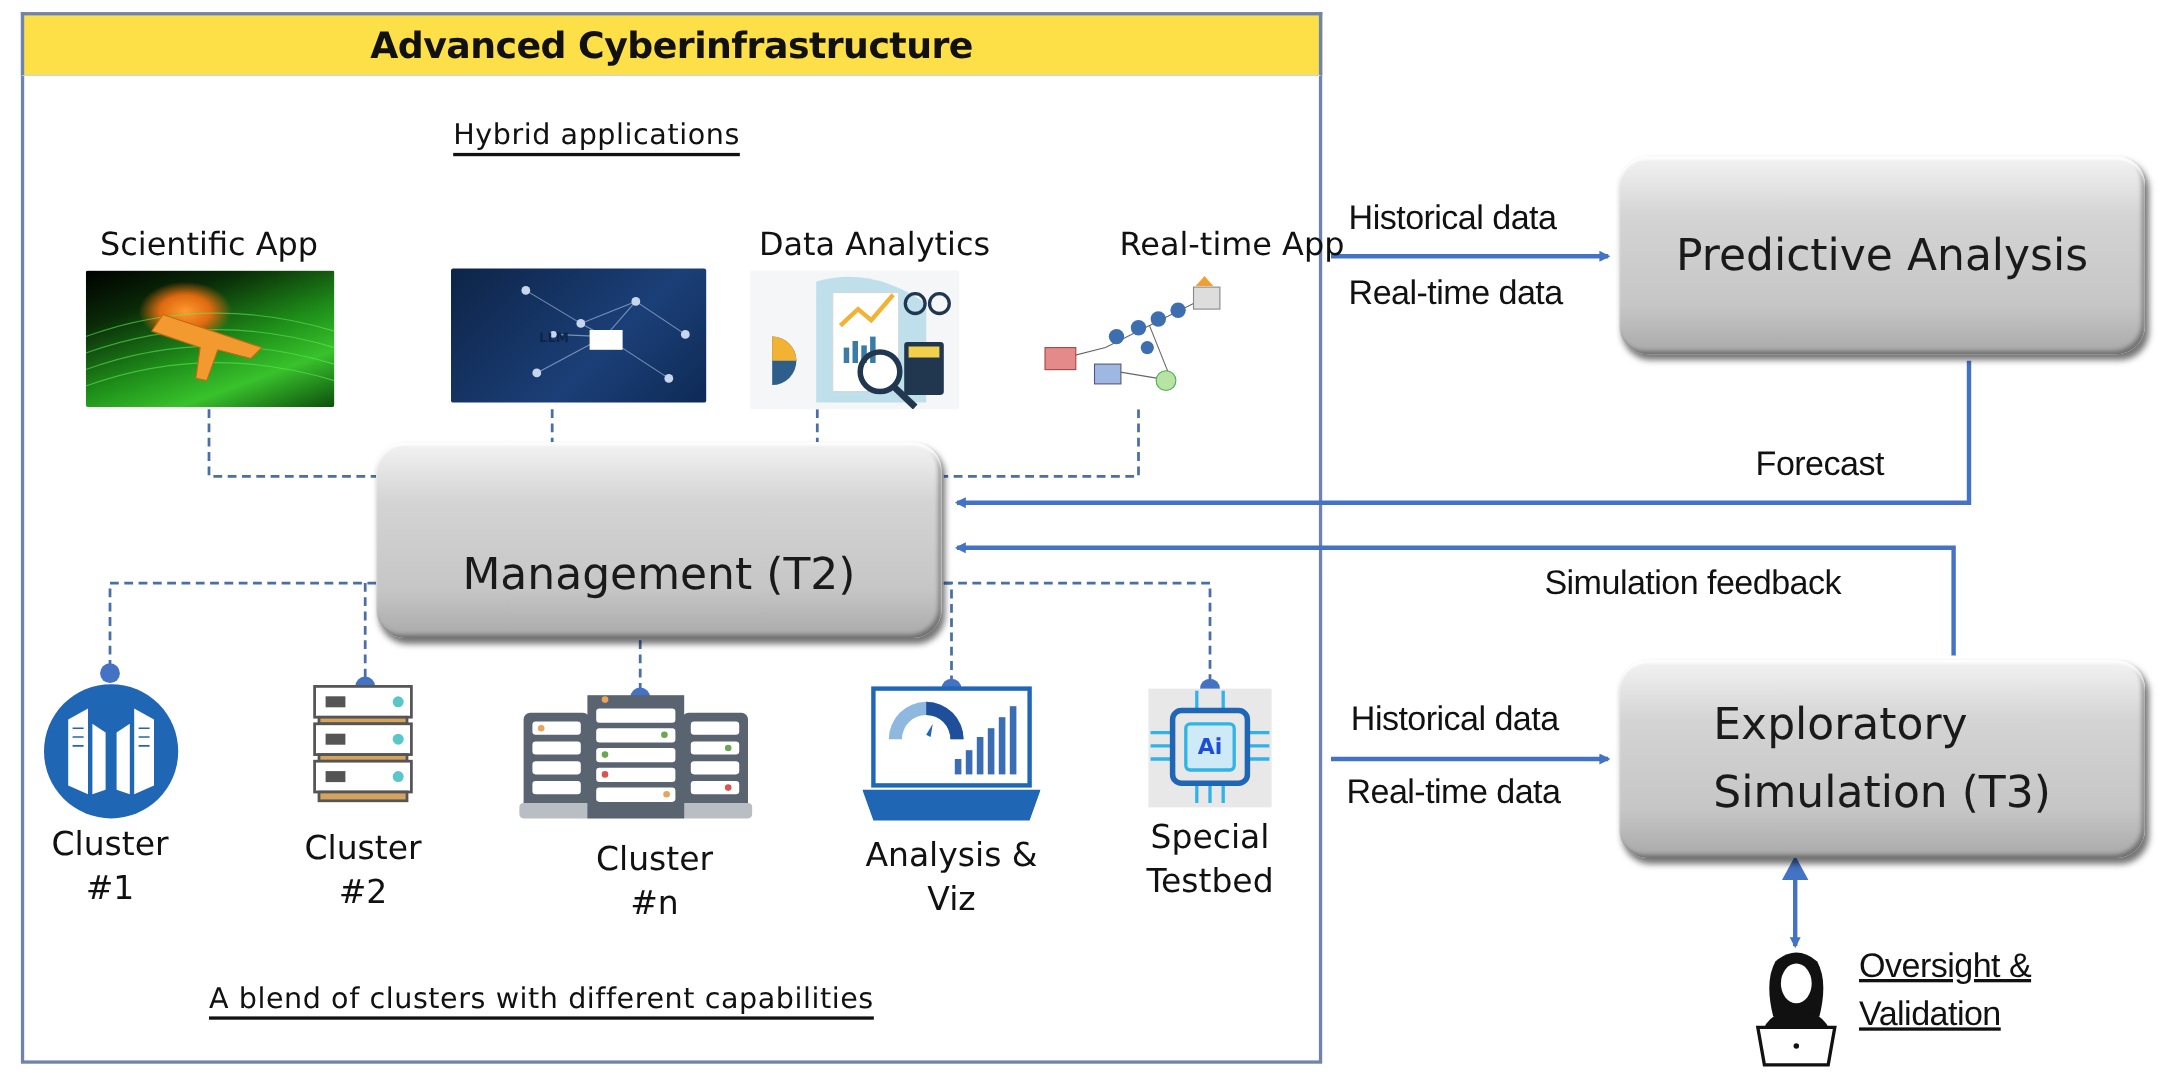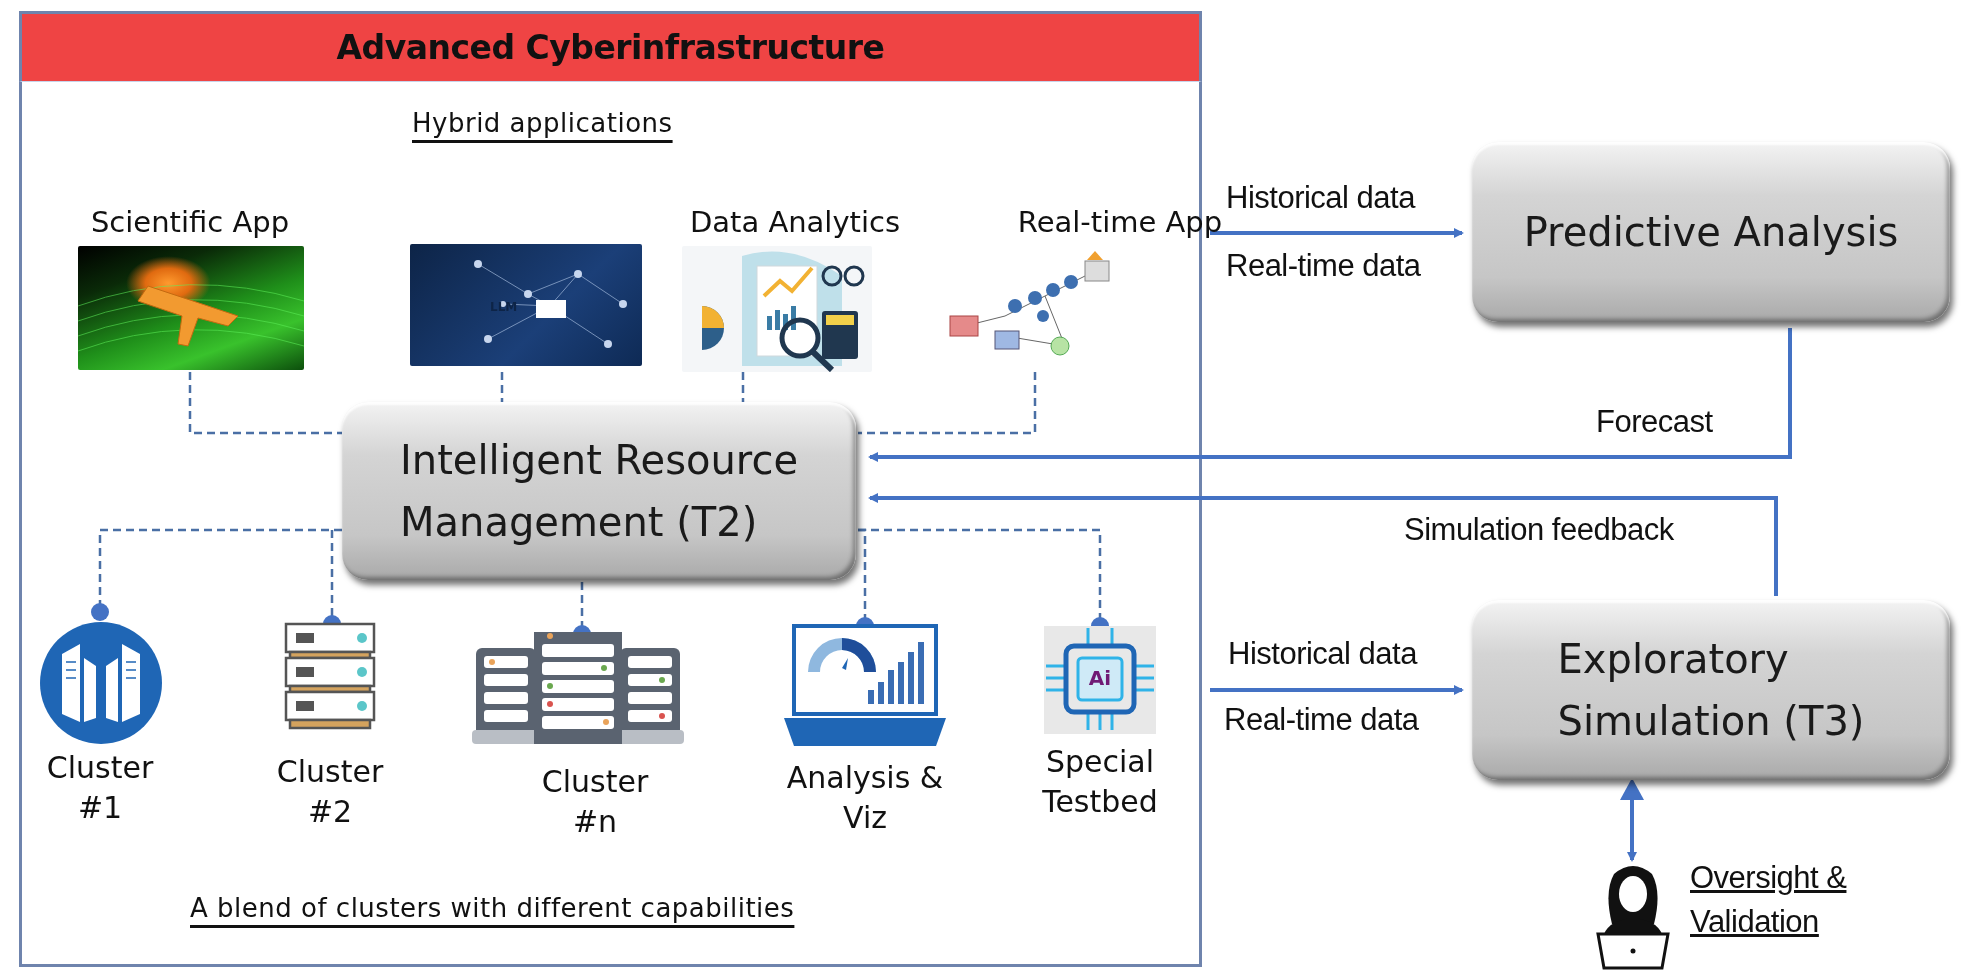--- a/index.html
+++ b/index.html
@@ -1,19 +1,19 @@
 <!DOCTYPE html>
 <html><head>
 <meta charset="utf-8">
 <style>
   html,body{margin:0;padding:0;background:#fff;}
   body{width:1970px;height:976px;position:relative;overflow:hidden;font-family:"Liberation Sans",sans-serif;color:#111;}
   .abs{position:absolute;}
   .container{left:19px;top:11px;width:1183px;height:956px;border:3px solid #6f84ad;box-sizing:border-box;background:#fff;}
-  .header{left:19px;top:11px;width:1183px;height:71px;background:#ef4444;border:3px solid #6f84ad;border-bottom:1px solid #c8d4ea;box-sizing:border-box;display:flex;align-items:center;justify-content:center;}
+  .header{left:19px;top:11px;width:1183px;height:58px;background:#fde047;border:3px solid #6f84ad;border-bottom:1px solid #c8d4ea;box-sizing:border-box;display:flex;align-items:center;justify-content:center;}
   .header span{font-family:"DejaVu Sans",sans-serif;font-weight:bold;font-size:33px;letter-spacing:-0.5px;}
   .hand{font-family:"DejaVu Sans",sans-serif;font-size:26px;text-decoration:underline;text-decoration-thickness:3px;text-underline-offset:8px;letter-spacing:0.5px;}
   .applabel{font-family:"DejaVu Sans",sans-serif;font-size:29px;white-space:nowrap;text-align:center;}
   .img{border-radius:2px;overflow:hidden;}
   .box{border-radius:26px;background:linear-gradient(180deg,#f3f3f3 0%,#d4d4d4 30%,#c6c6c6 75%,#a9a9a9 100%);box-shadow:3px 5px 6px rgba(0,0,0,0.55), inset 0 3px 2px rgba(255,255,255,0.9), inset -3px -3px 4px rgba(0,0,0,0.35);display:flex;align-items:center;justify-content:center;}
   .box span{font-family:"DejaVu Sans",sans-serif;font-size:40px;line-height:62px;color:#1a1a1a;}
   .clabel{font-family:"DejaVu Sans",sans-serif;font-size:30px;line-height:40px;text-align:center;white-space:nowrap;}
   .flow{font-family:"Liberation Sans",sans-serif;font-size:31px;white-space:nowrap;letter-spacing:-0.5px;}
   svg.lines{position:absolute;left:0;top:0;}
 </style>
@@ -147,21 +147,21 @@
         <circle cx="136" cy="36" r="7"></circle>
         <circle cx="108" cy="70" r="6"></circle>
       </g>
     <rect x="150" y="15" width="24" height="20" fill="#ddd" stroke="#888"></rect>
     <circle cx="125" cy="100" r="9" fill="#b7e3a4" stroke="#5a5"></circle>
     <path d="M160,5 L168,14 L152,14 Z" fill="#f0a030"></path>
   </svg>
 </div>
 
 <div class="abs box" style="left:342px;top:402px;width:514px;height:178px;">
-  <span><span>Intelligent Resource</span><br><span>Management  (T2)</span></span>
+  <span><br><span>Management  (T2)</span></span>
 </div>
 
 <div class="abs" style="left:40px;top:622px;width:122px;height:122px;border-radius:50%;background:#1f66b5;">
   <svg width="122" height="122">
     <g fill="#fff">
       <path d="M22,32 L40,22 L40,100 L22,92 Z"></path>
         <path d="M44,36 L56,44 L56,96 L44,100 Z"></path>
       <path d="M100,32 L82,22 L82,100 L100,92 Z"></path>
         <path d="M78,36 L66,44 L66,96 L78,100 Z"></path>
     </g>
@@ -280,21 +280,21 @@
         <line x1="90" y1="64" x2="110" y2="64"></line>
       <line x1="44" y1="86" x2="44" y2="104"></line>
         <line x1="56" y1="86" x2="56" y2="104"></line>
         <line x1="68" y1="86" x2="68" y2="104"></line>
       <line x1="44" y1="2" x2="44" y2="20"></line>
         <line x1="68" y1="2" x2="68" y2="20"></line>
     </g>
     <rect x="22" y="20" width="68" height="66" rx="8" fill="none" stroke="#1f66b5" stroke-width="5"></rect>
     <rect x="34" y="32" width="44" height="42" rx="4" fill="#cfeaf7" stroke="#2fb3e8" stroke-width="3"></rect>
   </svg>
-  <span class="abs" style="left:38px;top:40px;width:36px;text-align:center;font:bold 20px 'DejaVu Sans',sans-serif;color:#701a75;">Ai</span>
+  <span class="abs" style="left:38px;top:40px;width:36px;text-align:center;font:bold 20px 'DejaVu Sans',sans-serif;color:#1d4ed8;">Ai</span>
 </div>
 <div class="abs clabel" style="left:1020px;top:742px;width:160px;">
   <div>Special</div>
   <div>Testbed</div>
 </div>
 
 <div class="abs hand" style="left:190px;top:893px;">A blend of clusters with different capabilities</div>
 
 <div class="abs flow" style="left:1226px;top:180px;">Historical data</div>
 <div class="abs flow" style="left:1226px;top:248px;">Real-time data</div>

